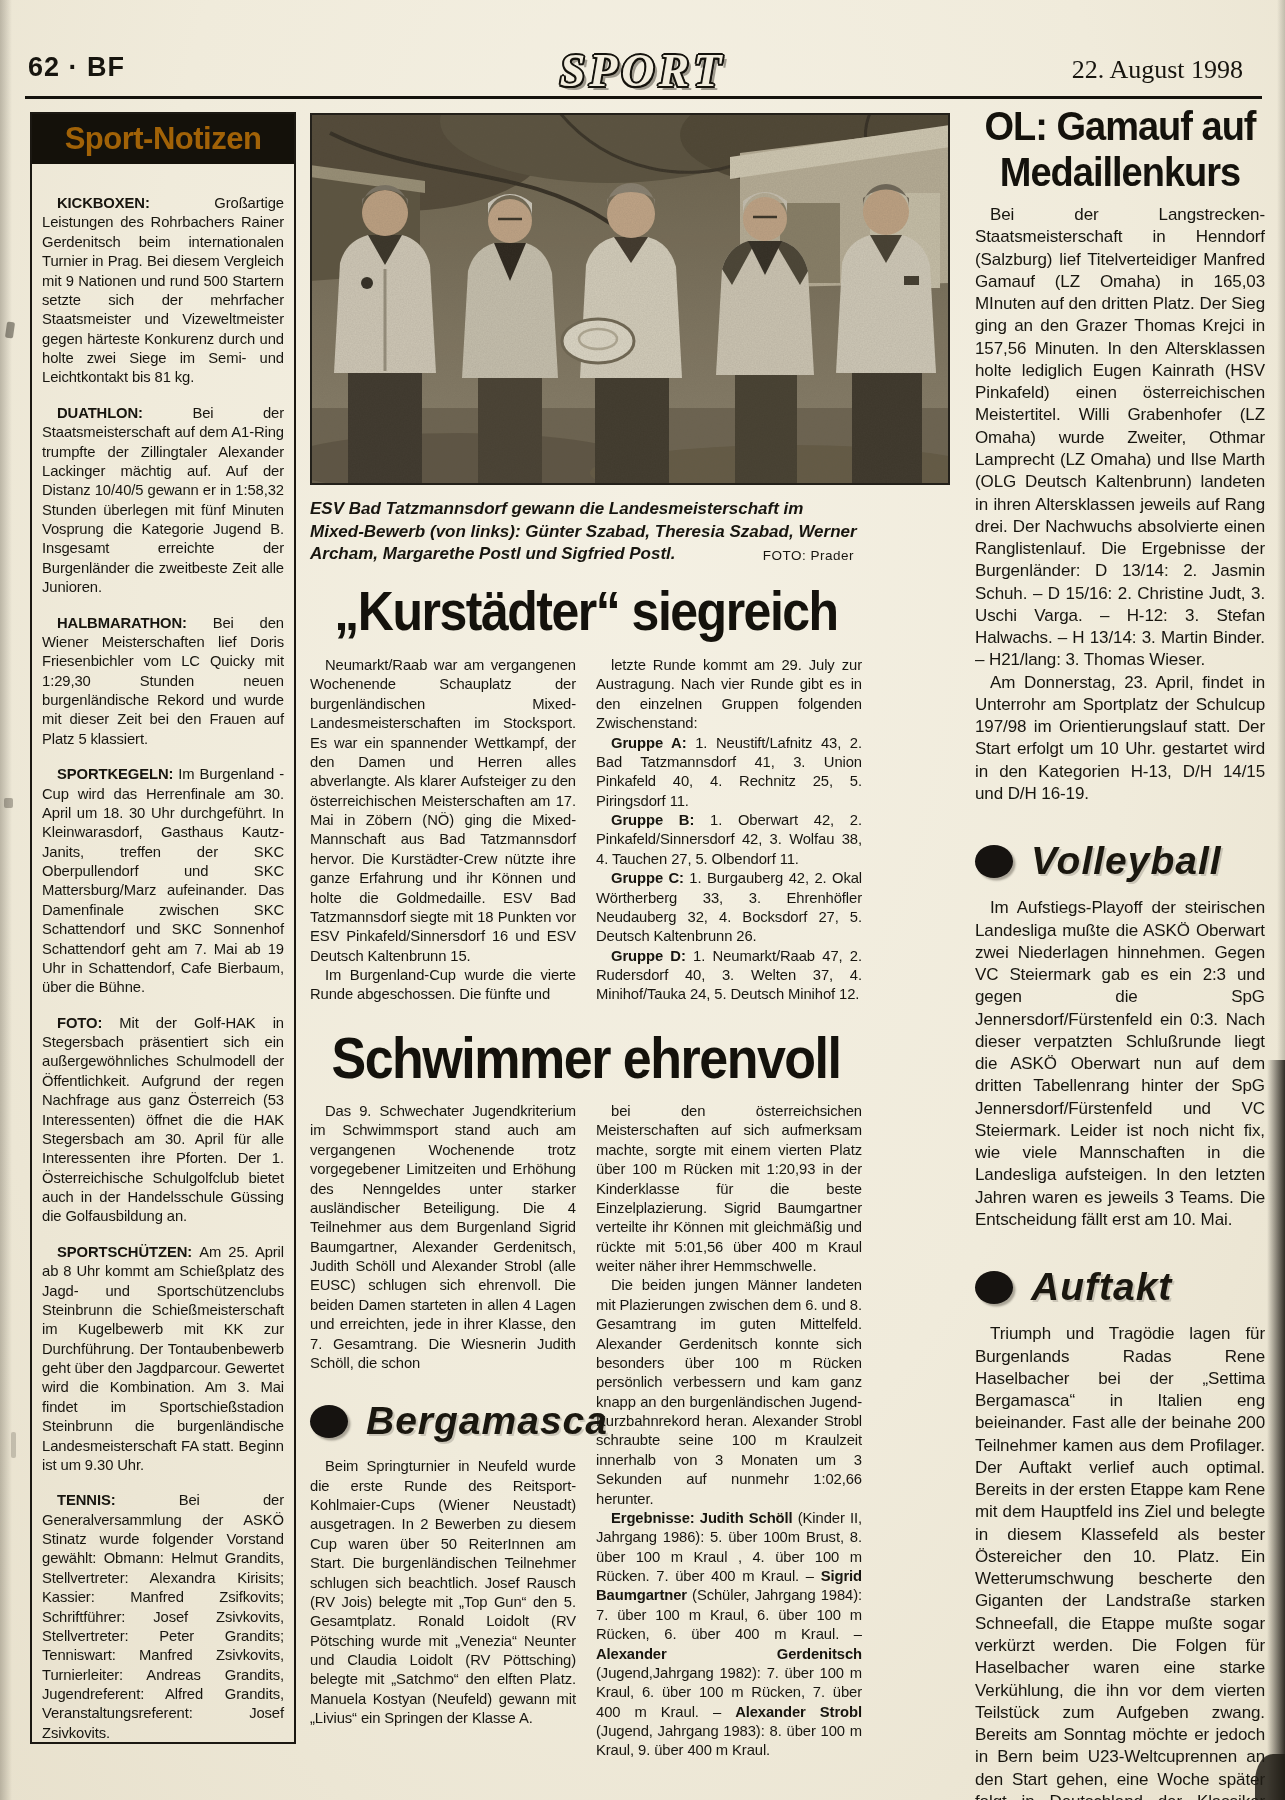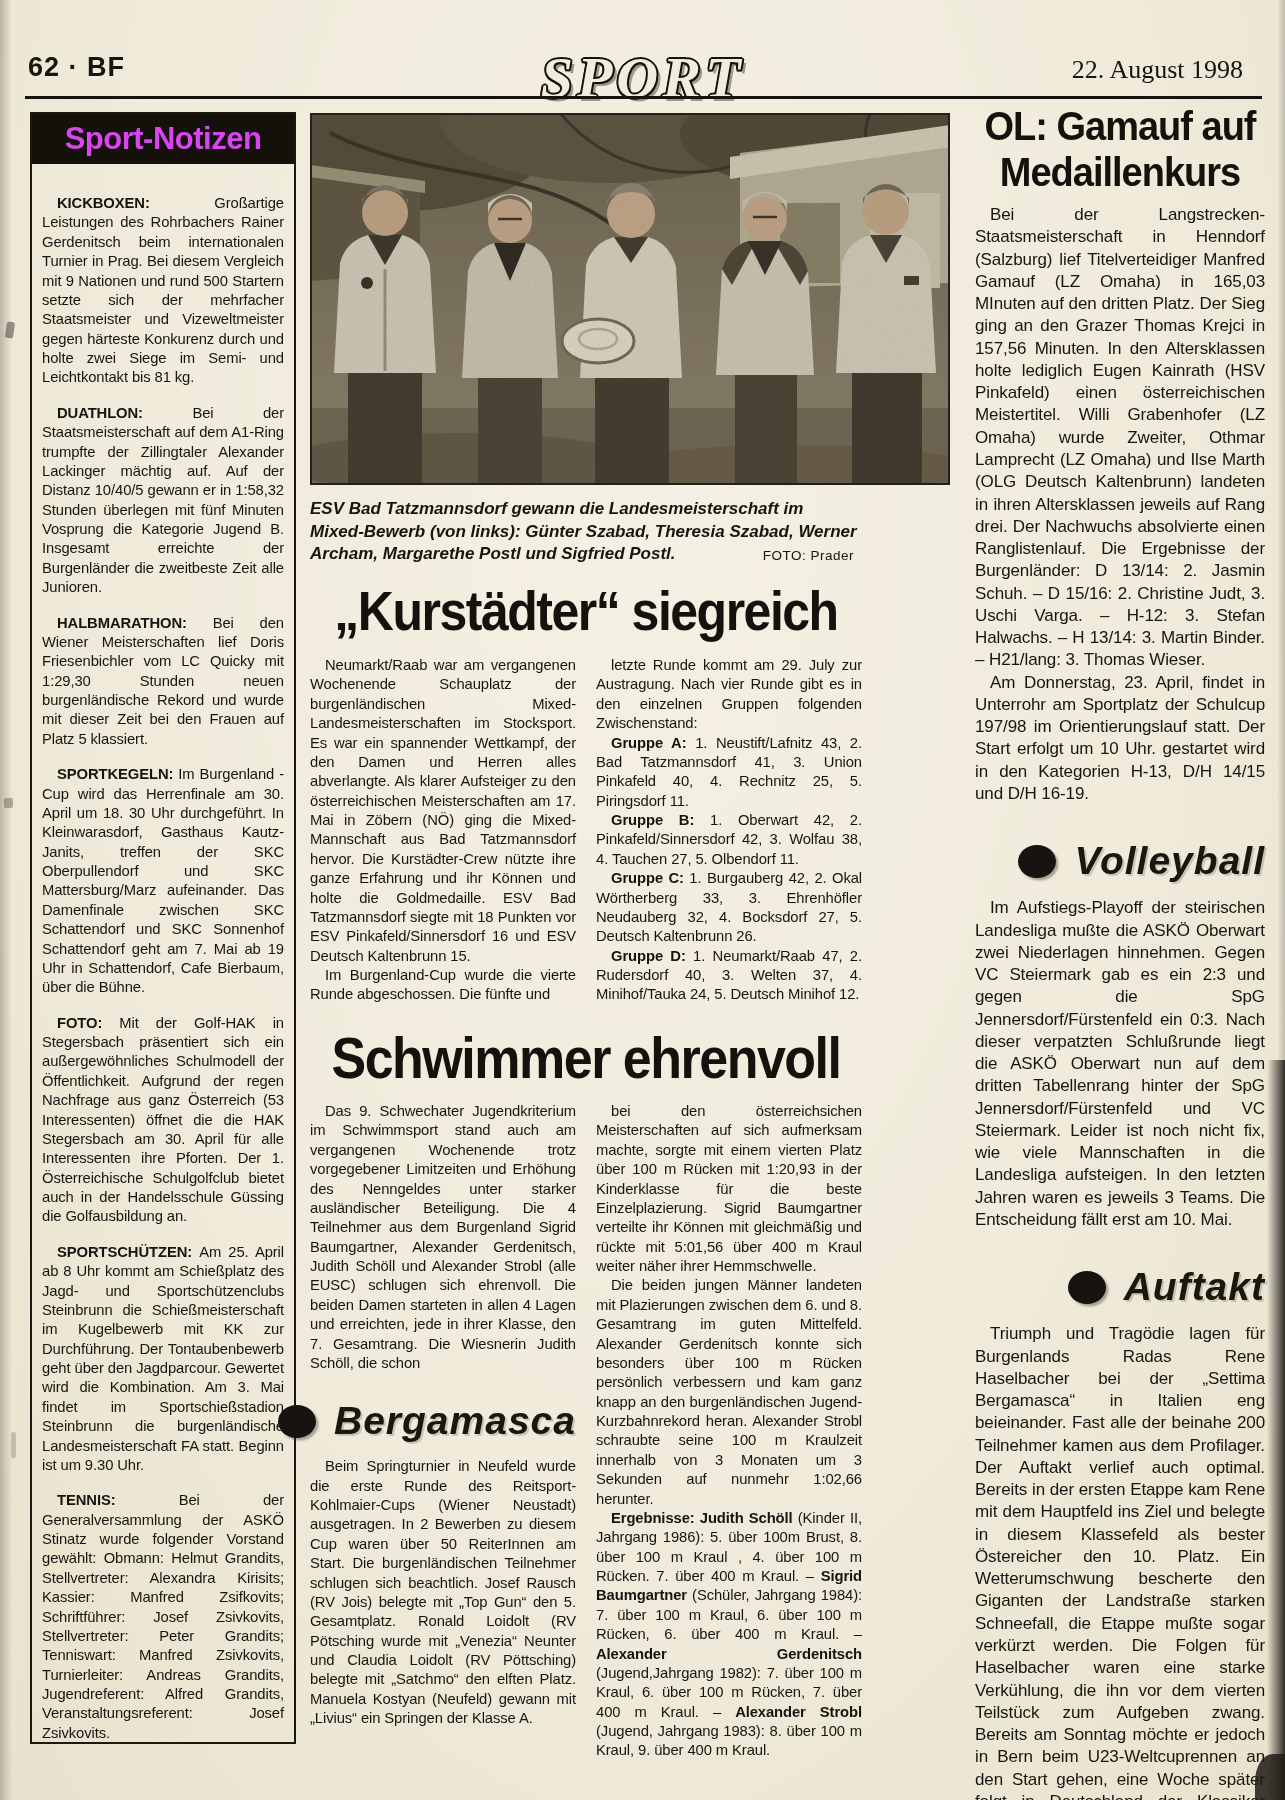--- a/index.html
+++ b/index.html
@@ -7,54 +7,54 @@
     width:1285px;height:1800px;position:relative;overflow:hidden;
     background:radial-gradient(ellipse at 50% 28%, #f4f0e3 0%, #f0ebdb 55%, #e8e1cd 100%);
     font-family:"Liberation Sans",sans-serif;color:#17150f;
   }
   #page{position:absolute;inset:0;}
   
   .page-label{position:absolute;left:28px;top:52px;font-size:27px;font-weight:bold;letter-spacing:1px;}
   .sport-logo{
     position:absolute;left:0;right:0;top:44px;text-align:center;
     font-family:"Liberation Serif",serif;font-style:italic;font-weight:bold;
-    font-size:58px;letter-spacing:4px;color:#f1ecdd;
+    font-size:46px;letter-spacing:4px;color:#f1ecdd;
     text-shadow:-2px 0 #15130d,2px 0 #15130d,0 -2px #15130d,0 2px #15130d,
       -1.5px -1.5px #15130d,1.5px -1.5px #15130d,-1.5px 1.5px #15130d,1.5px 1.5px #15130d,
       4px 4px 0 rgba(30,26,18,.4);
   }
   .page-date{position:absolute;right:42px;top:55px;font-family:"Liberation Serif",serif;font-size:26px;}
   .header-rule{position:absolute;left:25px;top:96px;width:1237px;height:3px;background:#15130d;}
   
   .body-text{font-size:14.8px;line-height:1.31;letter-spacing:-0.1px;text-align:justify;}
   .body-text p{margin:0;text-indent:15px;hyphens:auto;-webkit-hyphens:auto;}
   b{font-weight:bold;}
   
   .notizen-box{position:absolute;left:30px;top:112px;width:266px;height:1632px;border:2px solid #1b1812;box-sizing:border-box;}
-  .notizen-banner{height:50px;background:#14110a;color:#d946ef;display:flex;align-items:center;justify-content:center;
+  .notizen-banner{height:50px;background:#14110a;color:#a16207;display:flex;align-items:center;justify-content:center;
     font-size:31px;font-weight:bold;letter-spacing:-0.5px;transform-origin:top;}
   .notizen-body{padding:14px 10px 0 10px;}
   .notizen-body p{margin:16px 0 15px 0;}
   
   .photo{position:absolute;left:310px;top:113px;width:640px;height:372px;}
   .photo-caption{position:absolute;left:310px;top:498px;width:548px;
     font-size:17px;line-height:1.33;font-weight:bold;font-style:italic;}
   .photo-credit{position:absolute;right:4px;bottom:1px;font-style:normal;font-weight:normal;font-size:13.5px;letter-spacing:.5px;}
   
   .big-headline{font-weight:bold;text-align:center;letter-spacing:-1.5px;white-space:nowrap;
     transform:scaleY(1.12);transform-origin:center top;color:#14120c;}
   
   .kurstaedter{position:absolute;left:310px;top:578px;width:552px;}
   .kurstaedter .big-headline{font-size:50px;margin:0 0 20px 0;}
   .schwimmer{position:absolute;left:310px;top:1024px;width:552px;}
   .schwimmer .big-headline{font-size:52px;margin:0 0 18px 0;}
   .cols{display:flex;gap:20px;}
   .col{width:266px;}
   
-  .section-header{display:flex;align-items:center;margin:26px 0 14px 0;justify-content:flex-end;}
+  .section-header{display:flex;align-items:center;margin:26px 0 14px 0;}
   .section-bullet{width:38px;height:33px;border-radius:50%;background:#161310;
     box-shadow:2.5px 2.5px 2px rgba(40,35,25,.35);margin-right:18px;flex:0 0 auto;}
   .section-title{font-size:39px;font-weight:bold;font-style:italic;letter-spacing:1px;color:#1a170f;
     text-shadow:2px 2px 0 rgba(40,35,25,.18);white-space:nowrap;}
   
   .right-col{position:absolute;left:975px;top:103px;width:290px;}
   .right-col .body-text{font-size:17px;line-height:1.31;}
   .ol-headline{font-size:38px;line-height:1.12;font-weight:bold;text-align:center;letter-spacing:-1px;
     transform:scaleY(1.08);transform-origin:center top;color:#14120c;margin-bottom:16px;}
   .right-col .section-header{margin-top:34px;}

